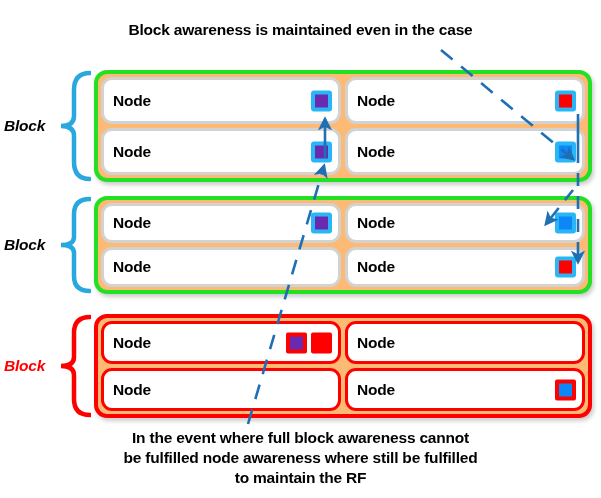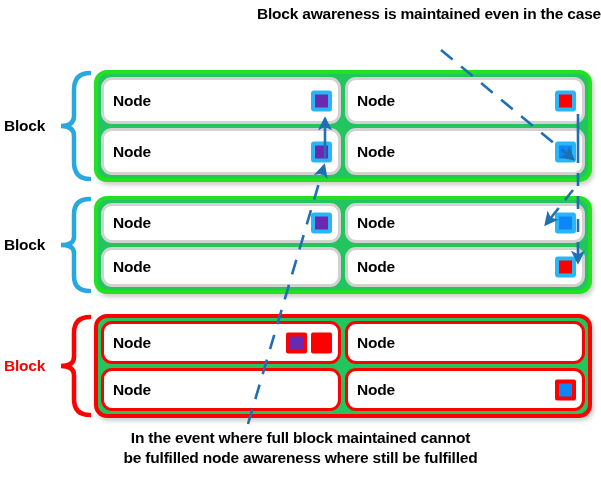--- a/index.html
+++ b/index.html
@@ -20,23 +20,22 @@
   .caption {
     position: absolute;
     width: 100%;
     text-align: center;
     color: #000000;
     font-weight: bold;
     line-height: 1.28;
     letter-spacing: -0.2px;
   }
   #caption-top {
-    top: 4px;
-    font-size: 15.5px;
-    text-align: right;
+    top: 20px;
+    font-size: 15.5px;
   }
   #caption-bottom {
     top: 428px;
     font-size: 15.5px;
   }
   .caption-line { display: block; white-space: pre; }
 
   
   .block-group {
     position: absolute;
@@ -49,20 +48,21 @@
 
   
   .block-label {
     position: absolute;
     left: 4px;
     top: 50%;
     transform: translateY(-50%);
     font-size: 15.5px;
     font-weight: bold;
     letter-spacing: -0.2px;
+    font-style: italic;
   }
   .block-label.c-black { color: #000000; }
   .block-label.c-red   { color: #fe0000; }
 
   
   .brace {
     position: absolute;
     left: 57px;
     top: 0;
     height: 100%;
@@ -72,21 +72,21 @@
 
   
   .block-box {
     position: absolute;
     left: 94px;
     right: 9px;
     top: 0;
     bottom: 0;
     border-radius: 13px;
     box-sizing: border-box;
-    background: #22c55e;
+    background: #fdba74;
     box-shadow: 2px 3px 4px rgba(0,0,0,0.20);
   }
   .block-box.green { border: 4px solid #22e022; }
   .block-box.red   { border: 4px solid #fe0000; }
 
   
   .node-grid {
     position: absolute;
     inset: 3px;
     display: grid;
@@ -250,22 +250,23 @@
         <span class="node-label">Node</span>
         <span class="markers">
           <span class="marker b-red f-blue"></span>
         </span>
       </div>
     </div>
   </div>
 </div>
 
 <div class="caption" id="caption-bottom">
-  <span class="caption-line">In the event where full block maintained cannot</span>
+  <span class="caption-line">In the event where full block awareness cannot</span>
   <span class="caption-line">be fulfilled node awareness where still be fulfilled</span>
+  <span class="caption-line">to maintain the RF</span>
 </div>
 
 <svg id="arrow-layer" viewBox="0 0 601 498">
   <defs>
     <marker id="ah" viewBox="0 0 10 10" refX="8" refY="5" markerWidth="5.5" markerHeight="5.5" orient="auto-start-reverse">
       <path d="M0 0 L10 5 L0 10 L2.5 5 Z" fill="#1f6fb4"></path>
     </marker>
   </defs>
 
   <line x1="325" y1="158" x2="325" y2="119" stroke="#1f6fb4" stroke-width="2.6" marker-end="url(#ah)"></line>

